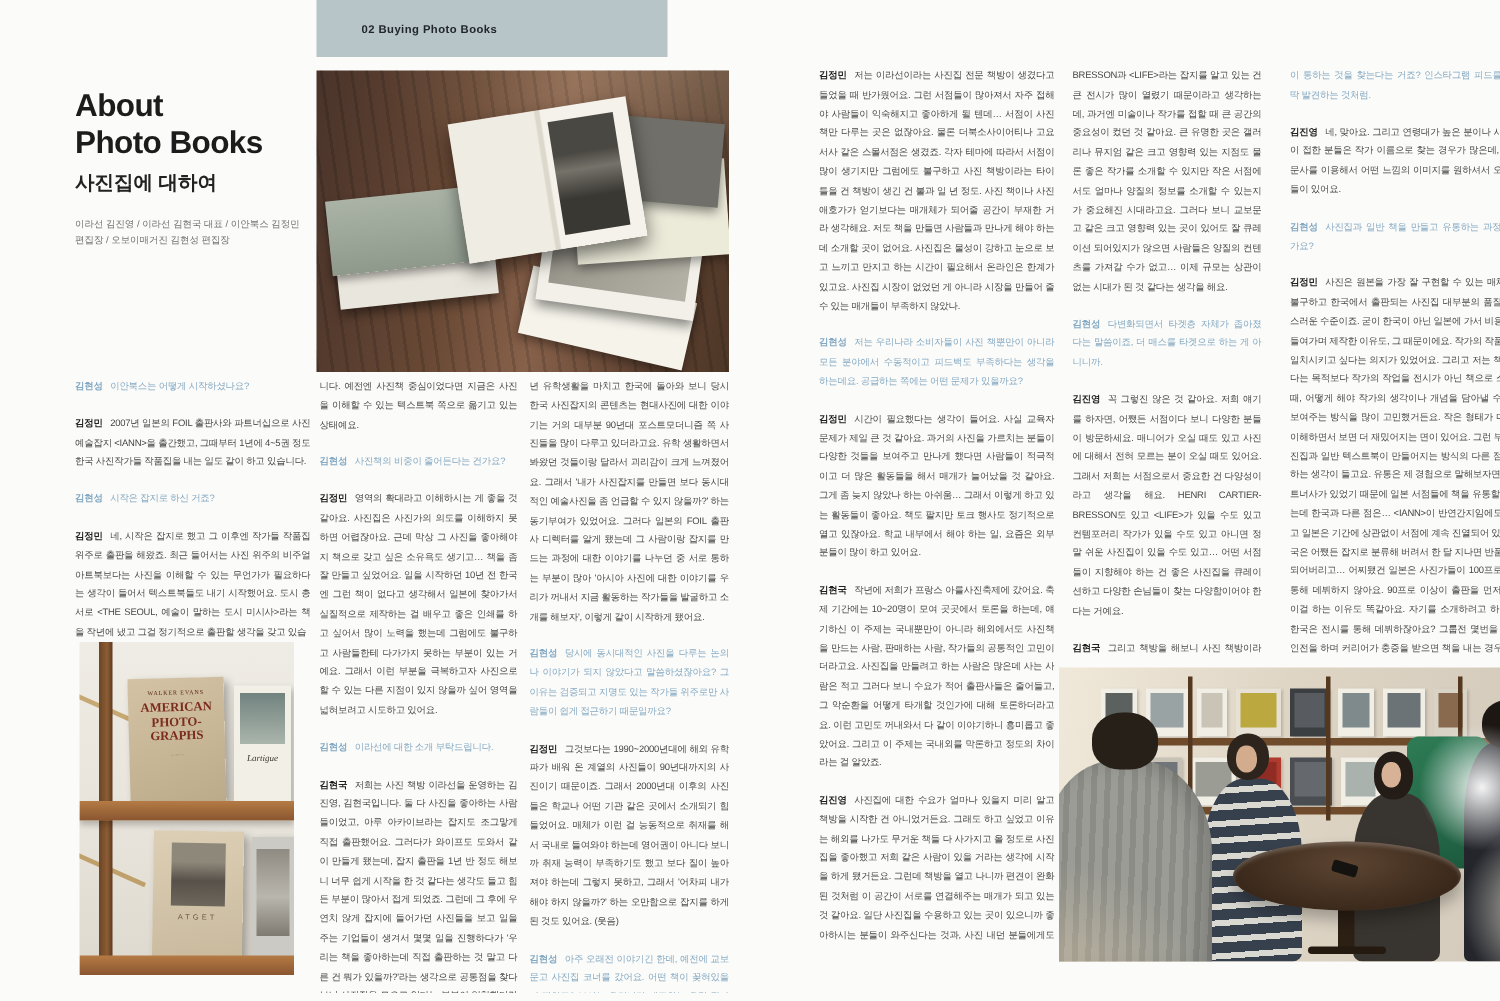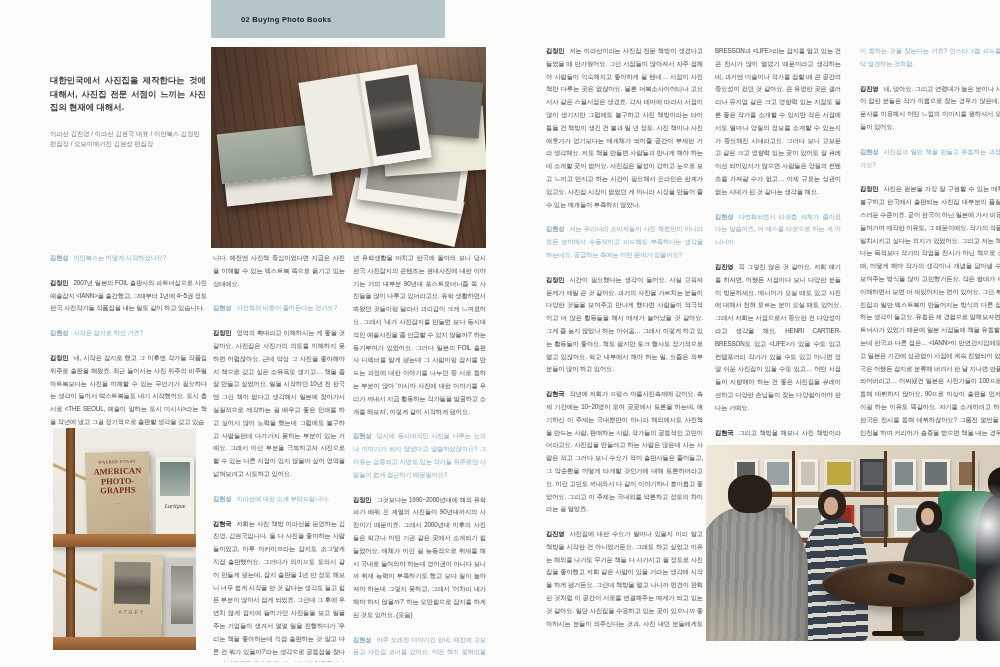--- a/index.html
+++ b/index.html
@@ -116,21 +116,22 @@
     background:radial-gradient(circle at 20% 90%,rgba(255,226,180,.45),transparent 65%); }
 </style>
 </head>
 <body>
 
 <div class="abs header-band">
   <span>02  Buying Photo Books</span>
 </div>
 
 <div class="abs title-block">
-  <p class="intro">대한민국에서 사진집을 제작한다는 것에 대해서, 사진집 전문 서점이 느끼는 사진집의 현재에 대해서.</p>
+  <h1><span>About</span><br><span>Photo Books</span></h1>
+  <h2>사진집에 대하여</h2>
   <p class="credits">이라선 김진영 / 이라선 김현국 대표 / 이안북스 김정민 편집장 / 오보이매거진 김현성 편집장</p>
 </div>
 
 <div class="abs photo-top">
   <div class="pt-book-white"></div>
   <div class="pt-book-green"></div>
   <div class="pt-print4"></div>
   <div class="pt-print1">
       <i></i>
     </div>

